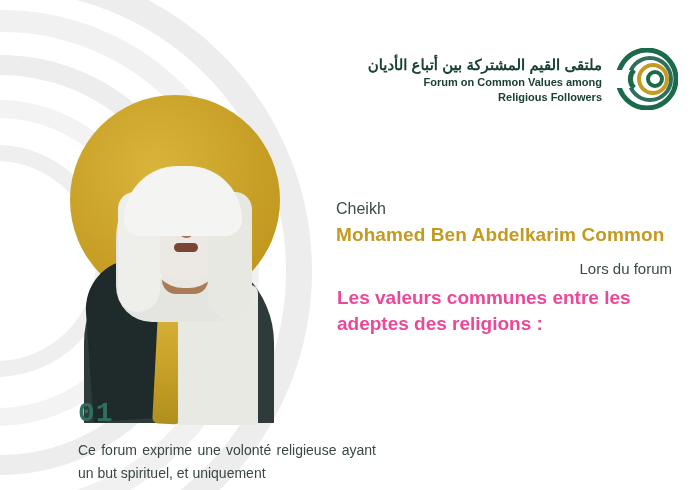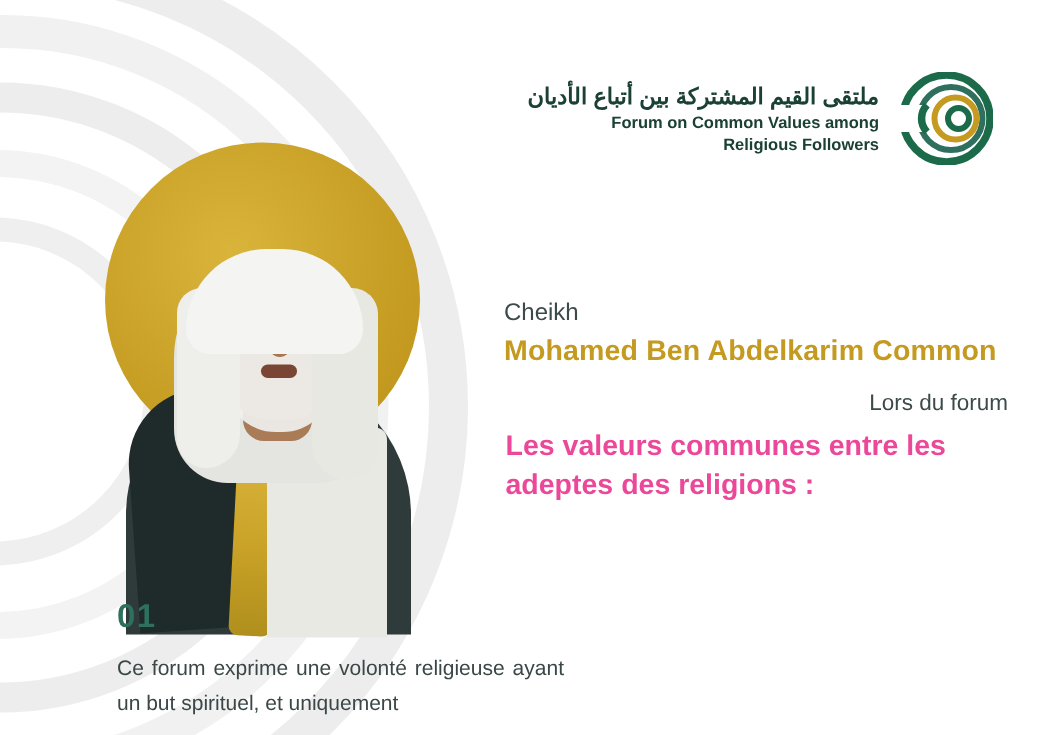--- a/index.html
+++ b/index.html
@@ -193,21 +193,21 @@
     top: 112px;
     width: 44px;
     height: 128px;
     background: #e8e8e3;
     border-radius: 6px 22px 26px 30px;
   }
 
   
   .header {
     position: absolute;
-    right: 38px;
+    right: 22px;
     top: 48px;
     display: flex;
     align-items: center;
     gap: 14px;
   }
   .header-text {
     text-align: right;
   }
   .brand-ar {
     font-size: 15px;
@@ -273,25 +273,26 @@
   .items {
     position: absolute;
     left: 78px;
     right: 24px;
     top: 398px;
     display: flex;
     gap: 48px;
   }
   .item { width: 298px; }
   .item-num {
-    font-size: 22px;
+    font-size: 28px;
     font-weight: bold;
     color: #2e6f5e;
     letter-spacing: 1px;
     margin: 0 0 10px 0;
+    font-family: Liberation Mono, monospace;
   }
   .item-text {
     font-size: 14px;
     line-height: 1.65;
     color: #3b4747;
     text-align: justify;
     margin: 0;
   }
 </style>
 </head>

